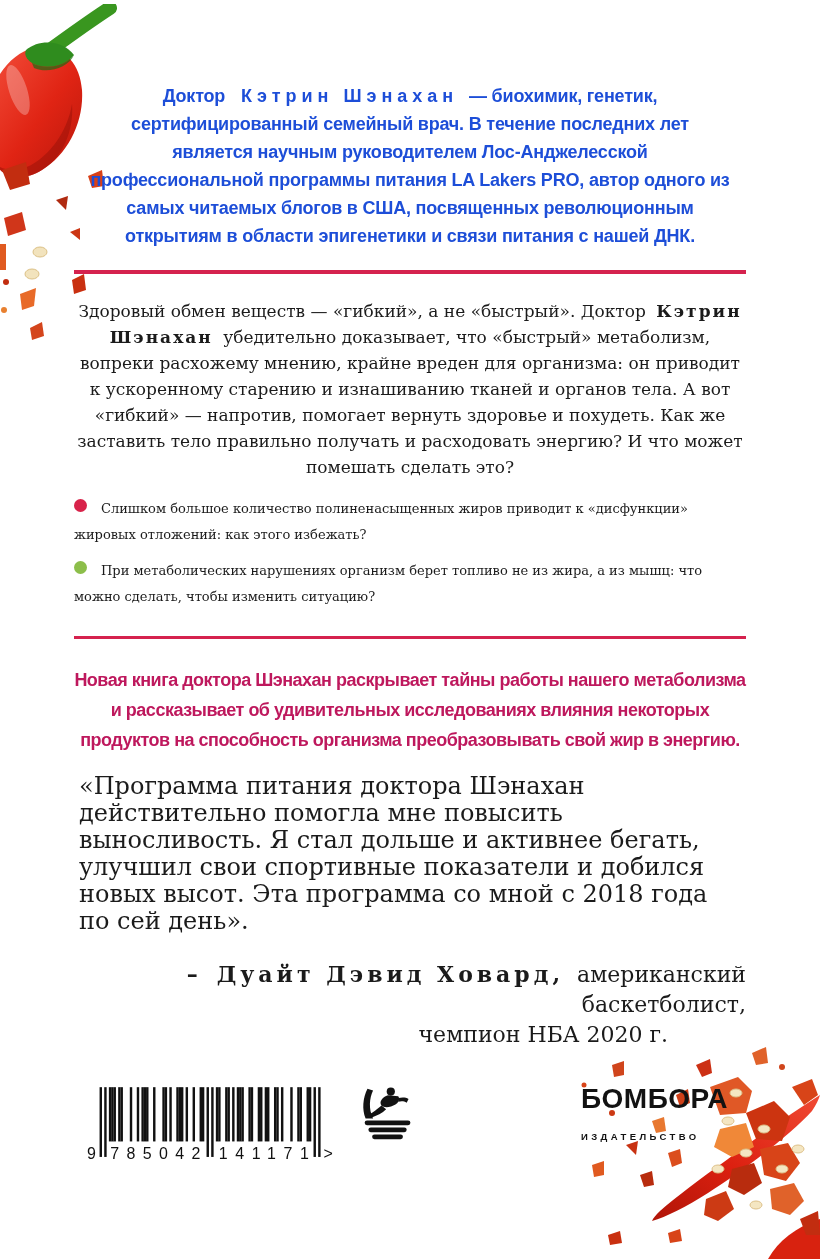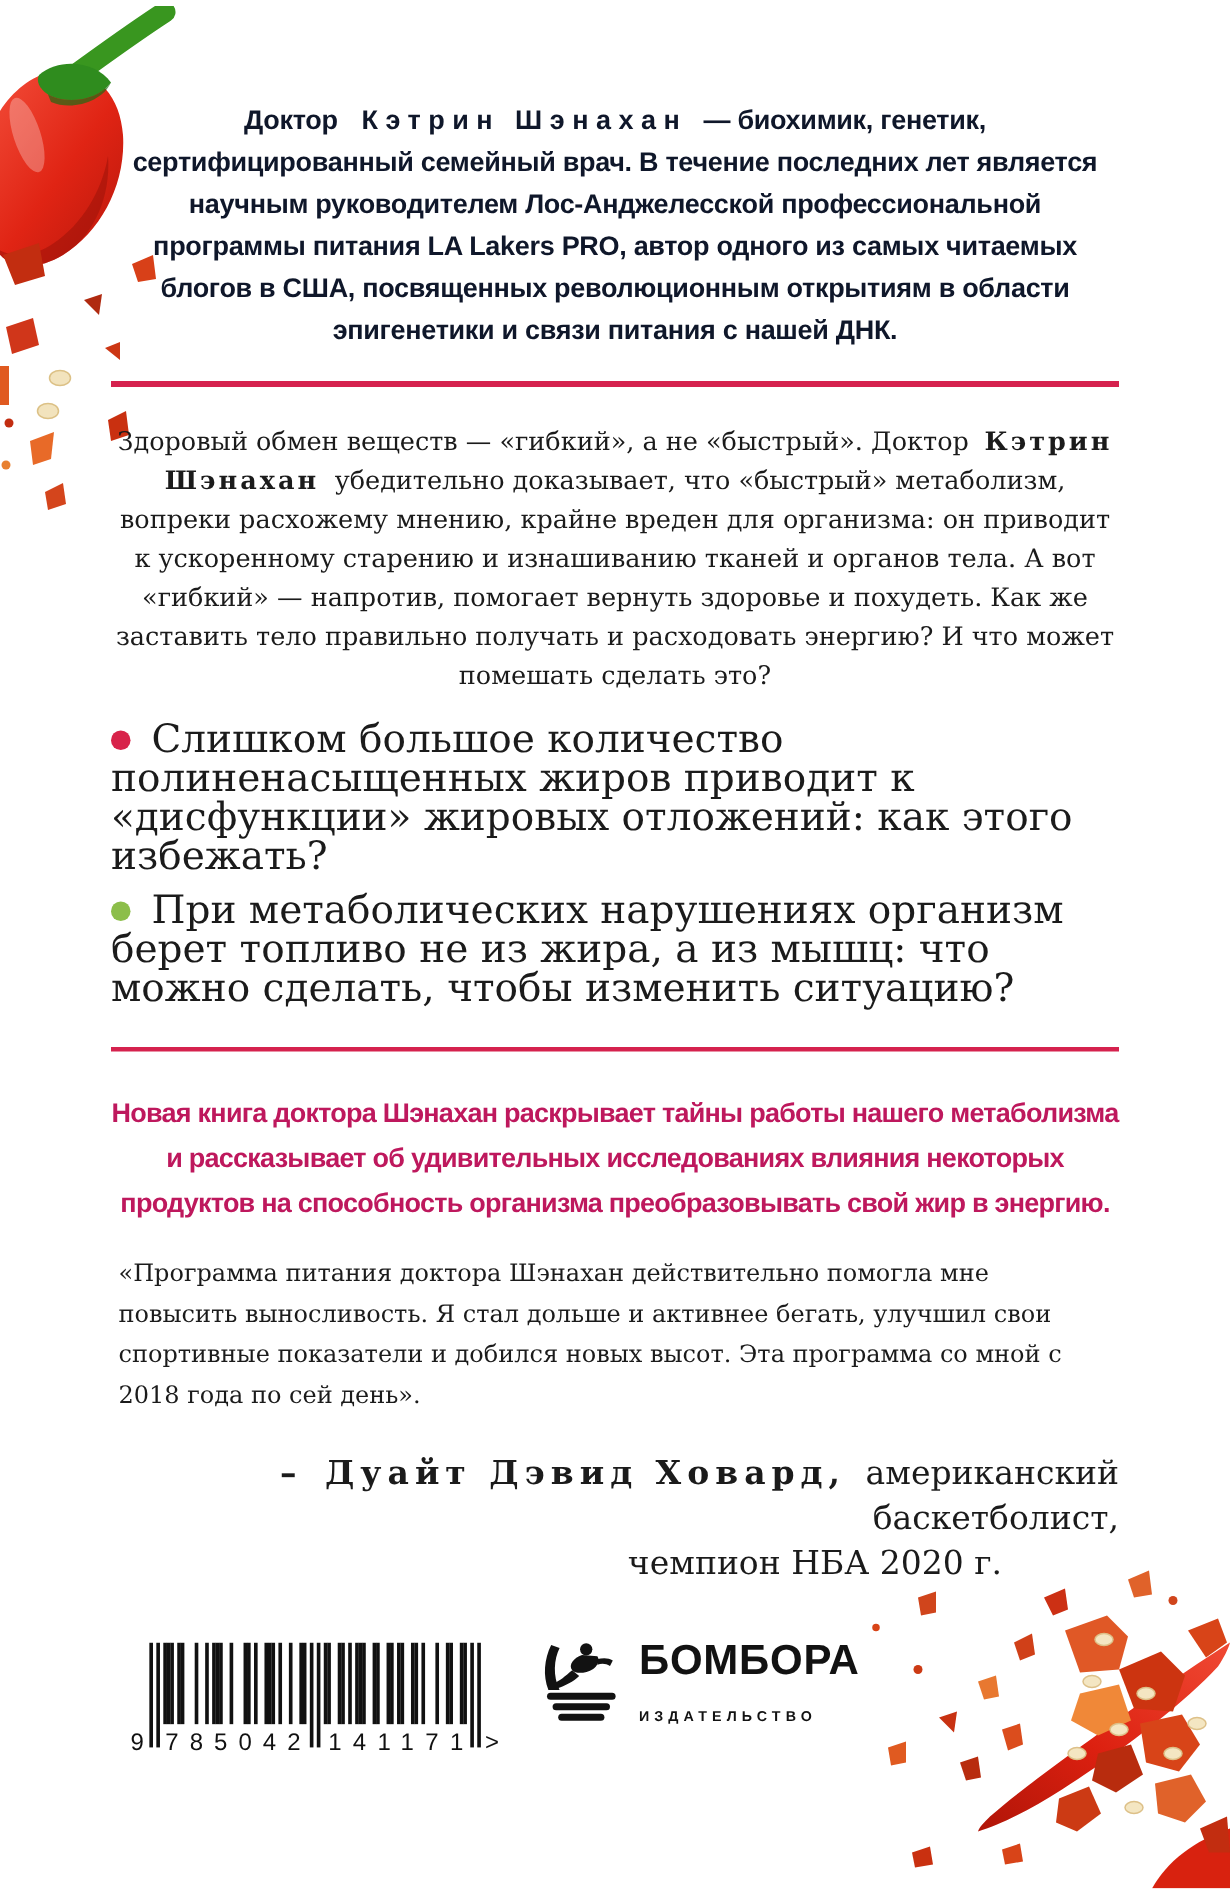--- a/index.html
+++ b/index.html
@@ -22,62 +22,62 @@
   .content {
     position: relative;
     width: 672px;
     margin: 0 auto;
     padding-top: 66px;
     text-align: center;
     z-index: 2;
   }
 
   .intro {
-    margin: 0;
+    margin: 16px;
     font-size: 18px; line-height: 28px; font-weight: 700;
-    letter-spacing: -0.2px; color: #0f172a;
+    letter-spacing: -0.2px; color: #1d4ed8;
   }
   .spaced-name { letter-spacing: 5px; margin: 0 6px; }
   .gap-r { margin-right: 5px; }
 
   .divider { height: 4px; margin: 20px auto 0; width: 100%; }
   .divider2 { height: 3px; margin-top: 26px; }
 
   .desc {
     margin: 24px 0 0;
     font-family: "DejaVu Serif", serif;
     font-size: 17px; line-height: 26px;
     color: #1b1b1b;
   }
   .desc-name { font-weight: 700; letter-spacing: 2px; margin: 0 5px; }
 
   .bullets { margin-top: 16px; text-align: left; }
   .bullet {
     margin: 10px 0 0;
     font-family: "DejaVu Serif", serif;
-    font-size: 26px; line-height: 26px; color: #1b1b1b;
+    font-size: 13px; line-height: 26px; color: #1b1b1b;
   }
   .bullet:first-child { margin-top: 0; }
   .dot {
     display: inline-block; width: 13px; height: 13px; border-radius: 50%;
     margin-right: 14px; position: relative; top: -1px;
   }
 
   .newbook {
     margin: 26px 0 0;
     font-size: 18px; line-height: 30px; font-weight: 700;
     letter-spacing: -0.5px; color: #be185d;
   }
 
   .quote {
     margin: 18px auto 0;
     width: 662px;
     text-align: left;
     font-family: "DejaVu Serif", serif;
-    font-size: 16px; line-height: 27px; color: #1b1b1b;
+    font-size: 24px; line-height: 27px; color: #1b1b1b;
   }
 
   .attribution {
     margin-top: 24px;
     text-align: right;
     font-family: "DejaVu Serif", serif;
     font-size: 22px; line-height: 30px; color: #1b1b1b;
   }
   .attr-dash { font-weight: 700; margin-right: 12px; }
   .attr-name { font-weight: 700; letter-spacing: 4px; margin-right: 6px; }
@@ -93,21 +93,21 @@
   .barcode-block { width: 250px; margin-left: 12px; flex: none; }
   .isbn {
     font-size: 15.5px; letter-spacing: 0.2px; color: #111;
     margin: 0 0 2px 16px;
   }
   .barcode-svg text {
     font-family: "Liberation Sans", sans-serif;
     font-size: 16.5px; fill: #111;
   }
   .pub-block { margin-left: 24px; width: 368px; }
-  .logo-row { display: flex; align-items: center; }
+  .logo-row { display: flex; align-items: center; justify-content: space-between; }
   .logo-text { margin-left: 10px; }
   .pub-name {
     font-size: 28px; font-weight: 700; letter-spacing: 0.5px;
     color: #121212; line-height: 28px;
   }
   .pub-sub {
     font-size: 9.5px; font-weight: 700; letter-spacing: 3.4px;
     color: #121212; margin-top: 18px;
   }
 </style>

